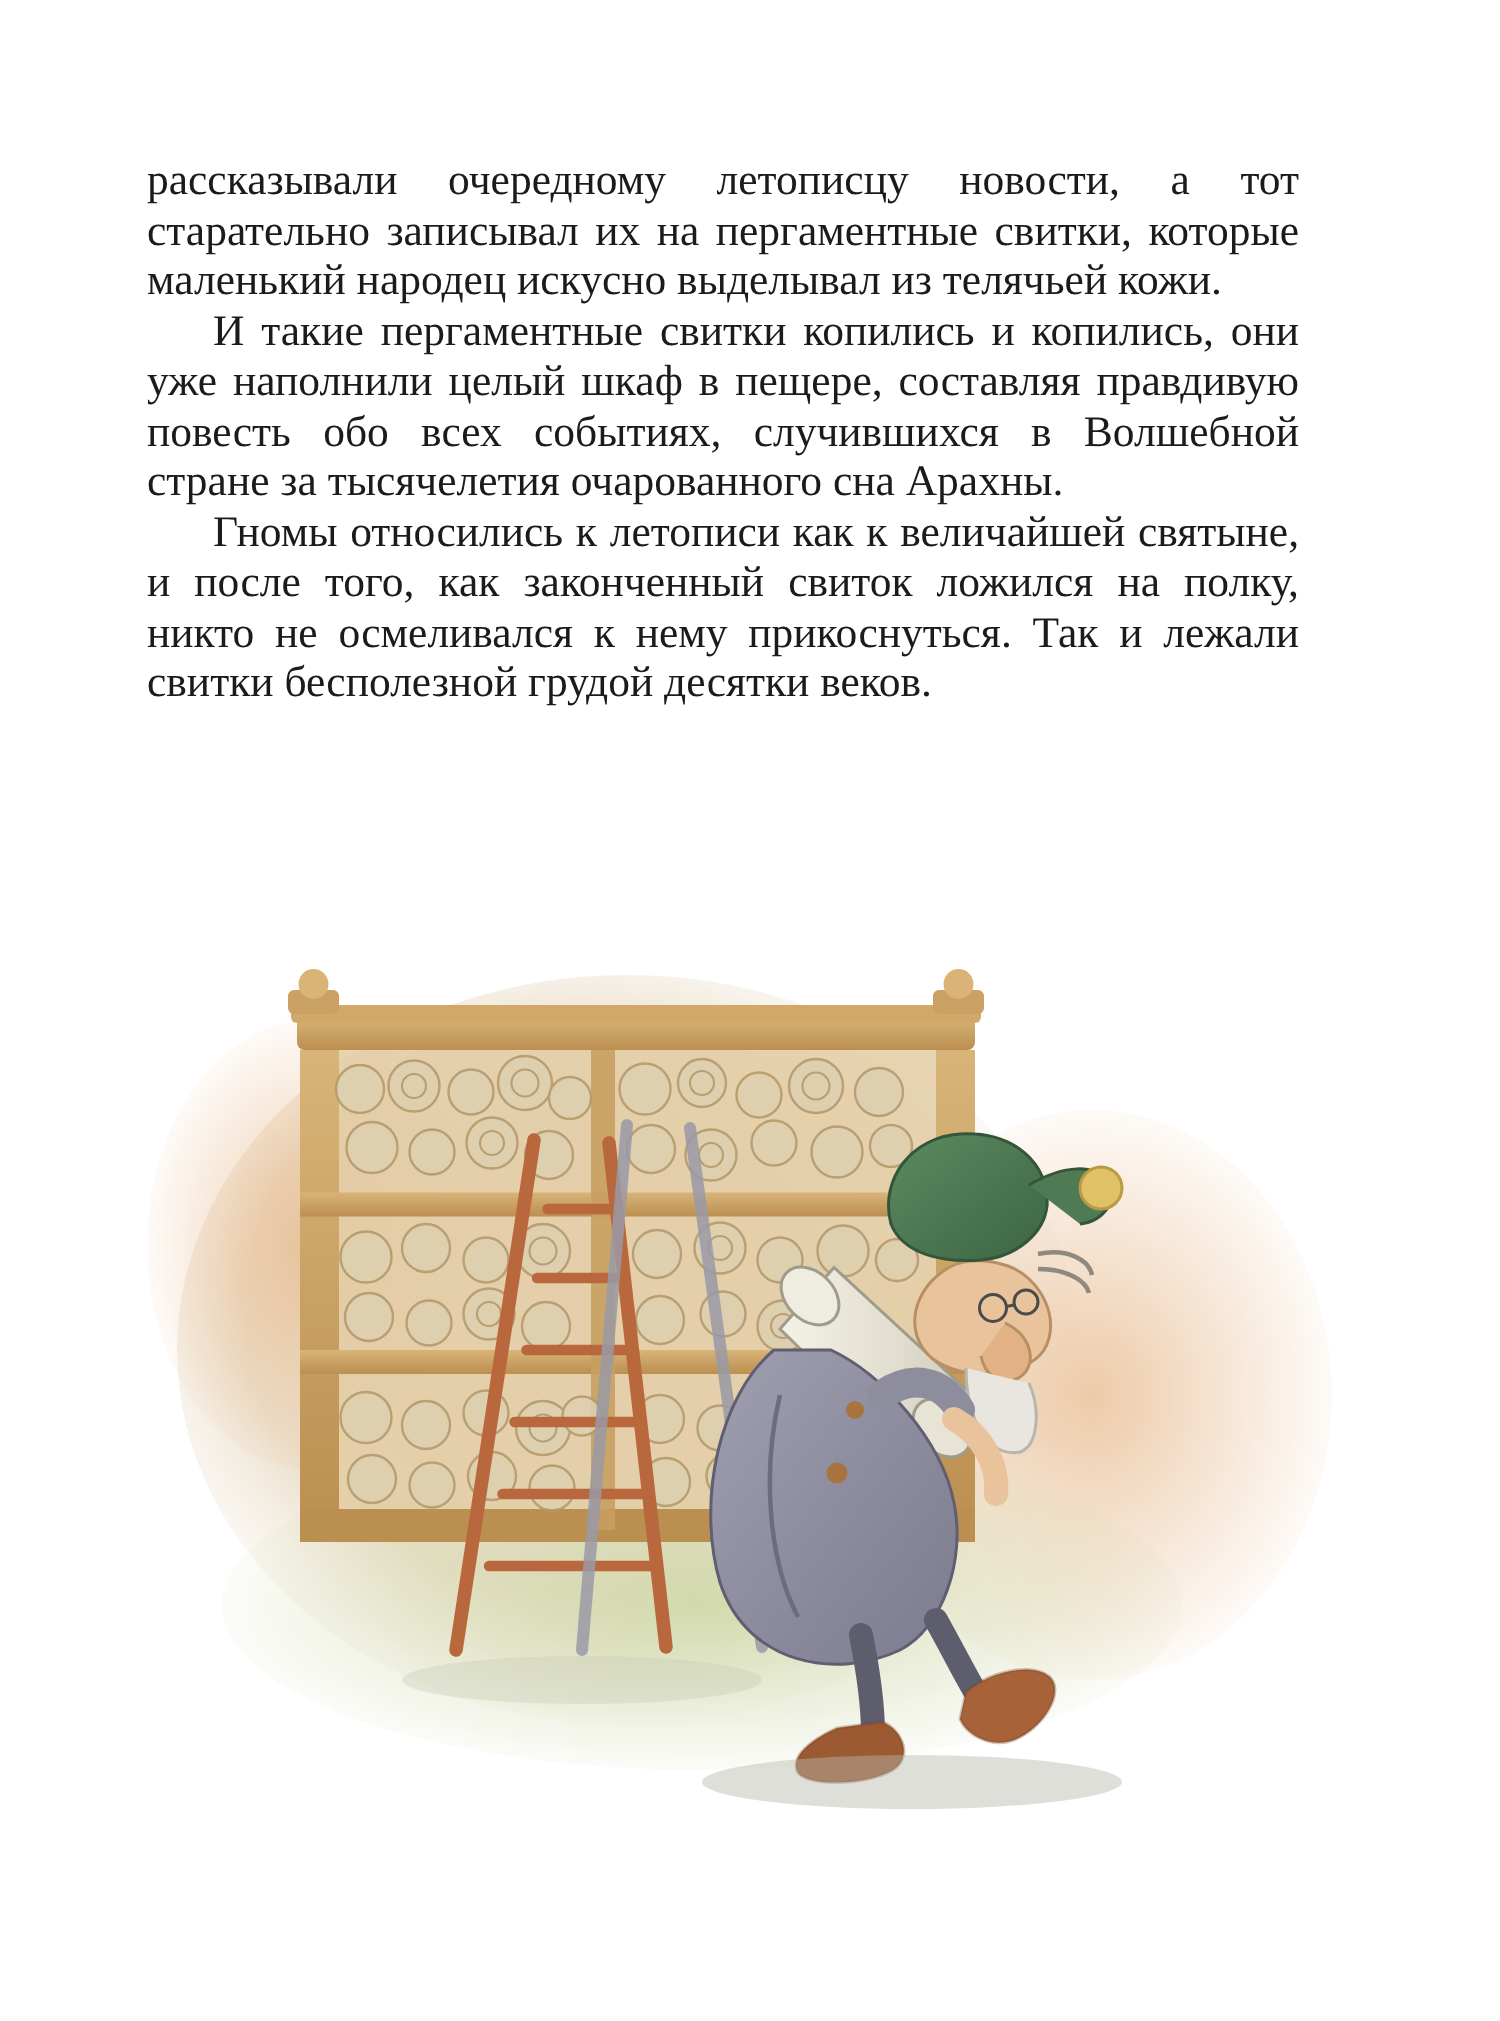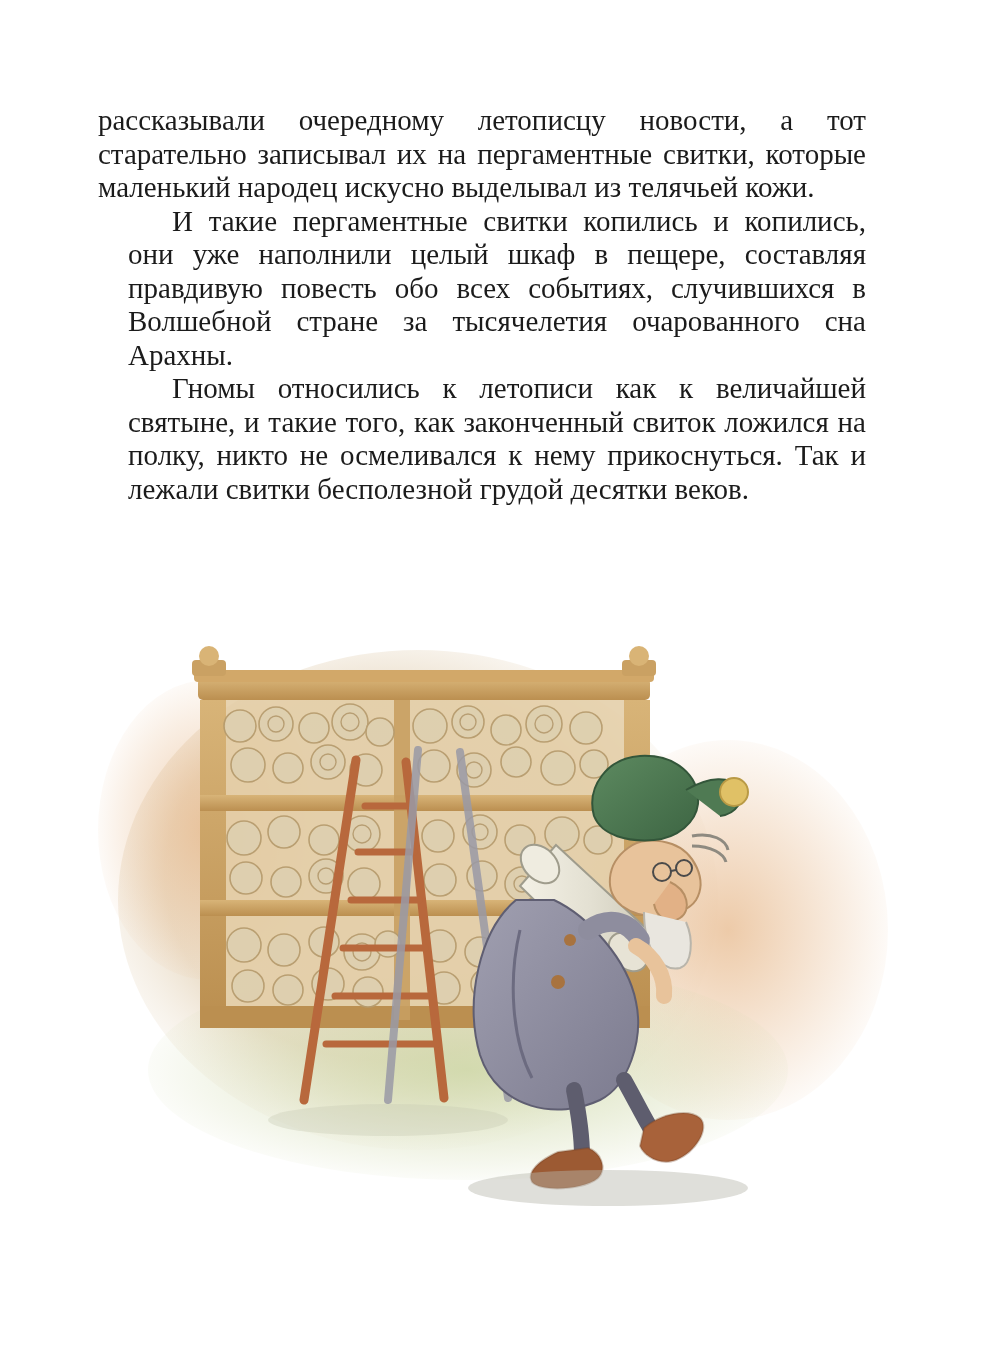--- a/index.html
+++ b/index.html
@@ -25,21 +25,20 @@
     color: #1b1b1b;
     text-align: justify;
     text-justify: inter-word;
   }
   .text-block p {
     margin: 0;
     text-indent: 0;
   }
   .text-block p.indented {
     text-indent: 44px;
-    margin-left: 30px;
   }
   .illustration {
     position: absolute;
     left: 88px;
     top: 600px;
     width: 800px;
     height: 610px;
   }
   svg.illo {
     display: block;
@@ -48,21 +47,21 @@
   }
 </style>
 </head>
 <body>
 
 <div class="page">
 
   <div class="text-block">
     <p class="">рассказывали очередному летописцу новости, а тот старательно записывал их на пергаментные свитки, которые маленький народец искусно выделывал из телячьей кожи.</p>
     <p class="indented">И такие пергаментные свитки копились и копились, они уже наполнили целый шкаф в пещере, составляя правдивую повесть обо всех событиях, случившихся в Волшебной стране за тысячелетия очарованного сна Арахны.</p>
-    <p class="indented">Гномы относились к летописи как к величайшей святыне, и такие того, как законченный свиток ложился на полку, никто не осмеливался к нему прикоснуться. Так и лежали свитки бесполезной грудой десятки веков.</p>
+    <p class="indented">Гномы относились к летописи как к величайшей святыне, и после того, как законченный свиток ложился на полку, никто не осмеливался к нему прикоснуться. Так и лежали свитки бесполезной грудой десятки веков.</p>
   </div>
 
   <div class="illustration">
     <svg class="illo" viewBox="0 0 800 610" xmlns="http://www.w3.org/2000/svg">
       <defs>
         <radialGradient id="wash" cx="45%" cy="45%" r="62%">
           <stop offset="0%" stop-color="#eadbc6" stop-opacity="0.95"></stop>
           <stop offset="60%" stop-color="#e6d6bd" stop-opacity="0.75"></stop>
           <stop offset="100%" stop-color="#ffffff" stop-opacity="0"></stop>
         </radialGradient>

